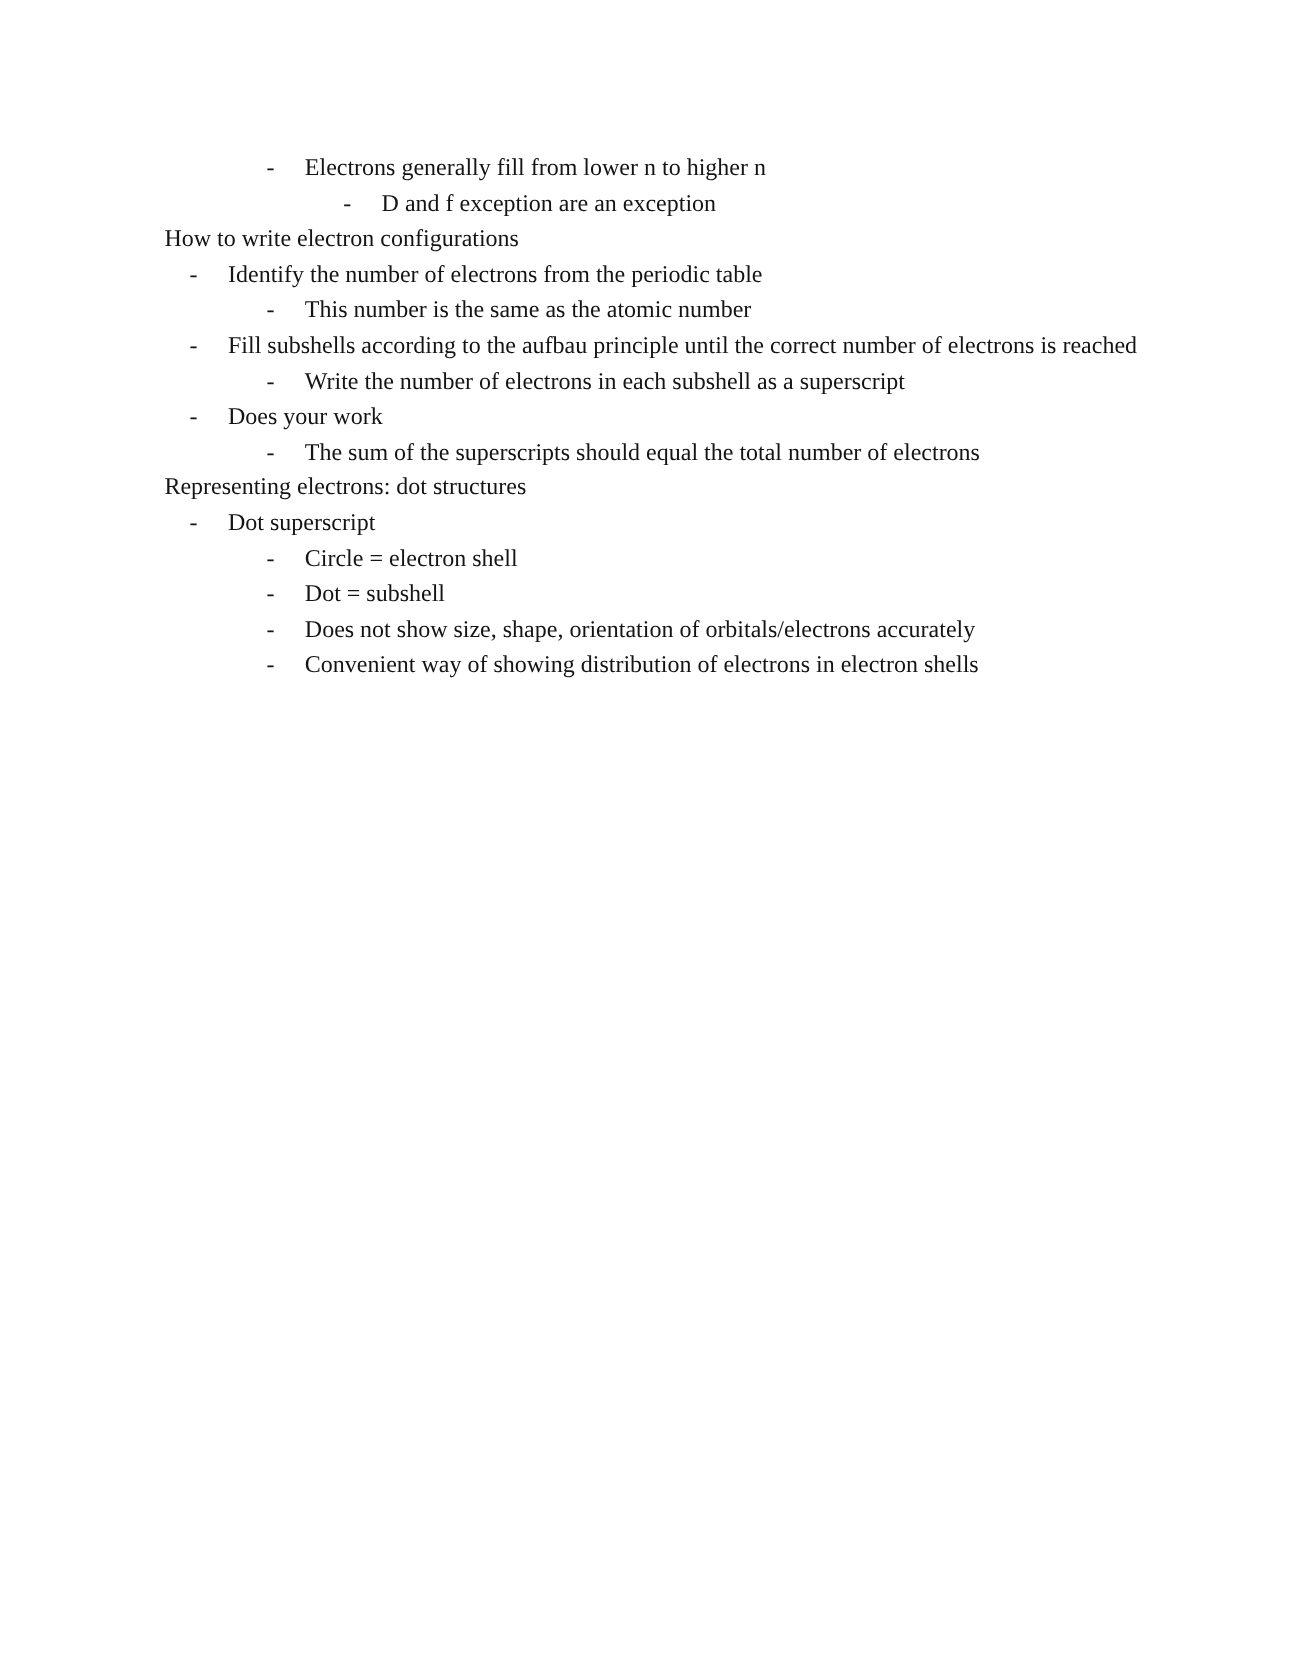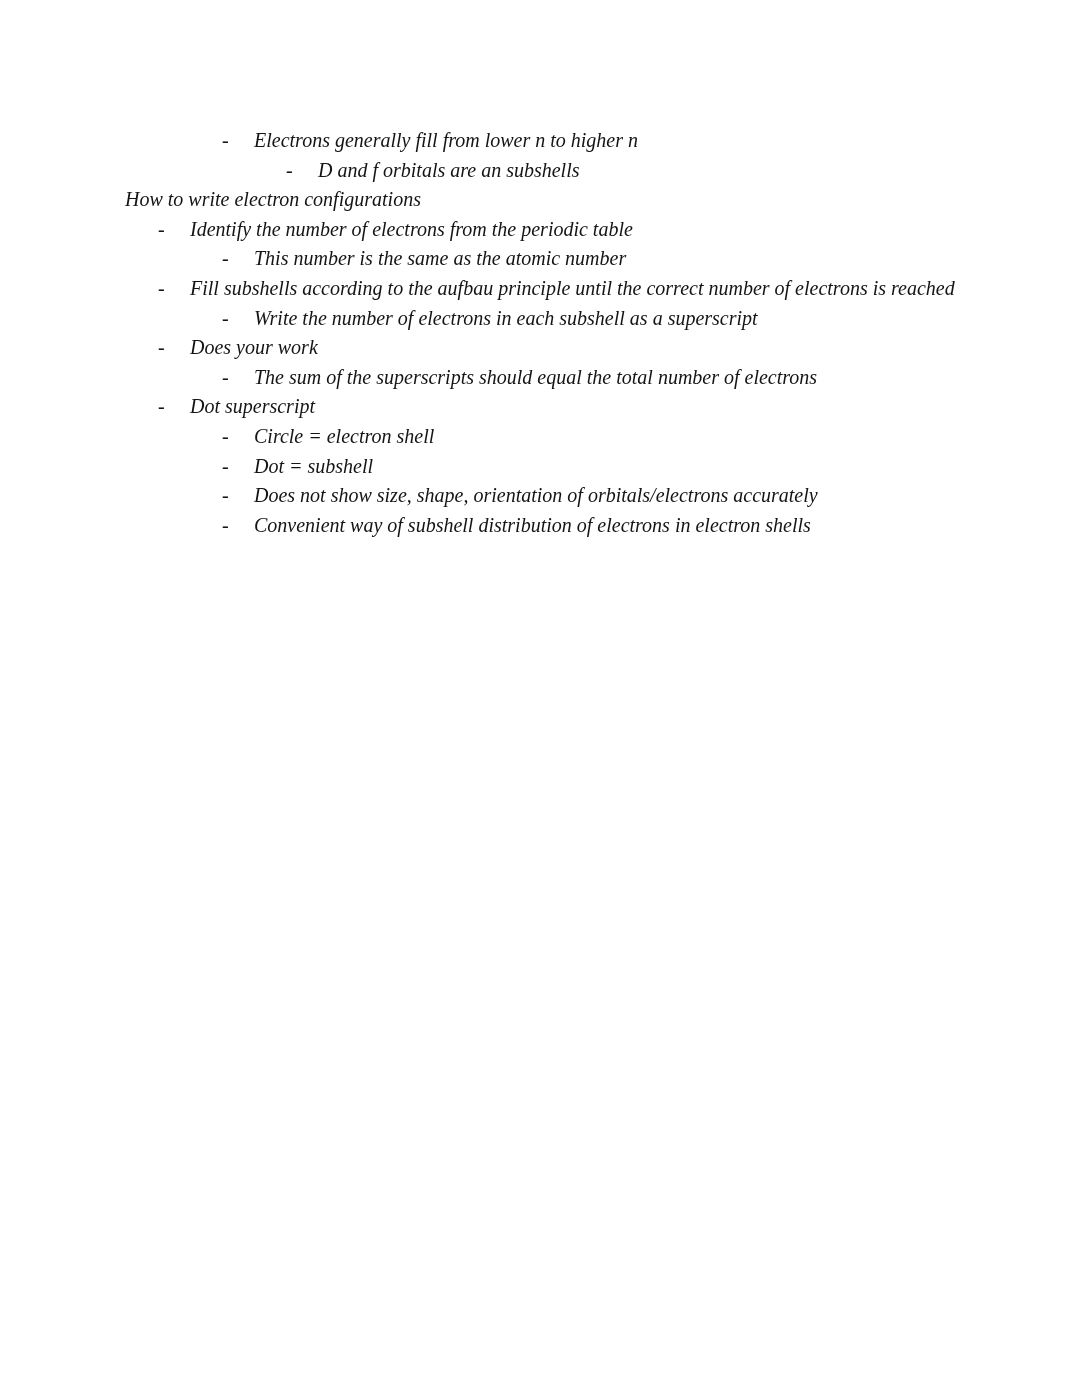--- a/index.html
+++ b/index.html
@@ -27,40 +27,39 @@
     display: flex;
     align-items: flex-start;
   }
   .bullet {
     flex: 0 0 32px;
     width: 32px;
   }
   .text {
     flex: 1 1 auto;
     min-width: 0;
-    font-style: italic;
   }
   
-  .level-0 { margin-left: 0; }
+  .level-0 { margin-left: 12px; }
   .level-1 { margin-left: 33px; }
   .level-2 { margin-left: 97px; }
   .level-3 { margin-left: 161px; }
 </style>
 </head>
 <body>
 
 <div class="page">
   <div class="doc" id="doc">
       <div class="line level-2">
         <span class="bullet">-</span>
         <span class="text">Electrons generally fill from lower n to higher n</span>
       </div>
       <div class="line level-3">
         <span class="bullet">-</span>
-        <span class="text">D and f orbitals are an subshells</span>
+        <span class="text">D and f exception are an exception</span>
       </div>
       <div class="line level-0">
         <span class="text">How to write electron configurations</span>
       </div>
       <div class="line level-1">
         <span class="bullet">-</span>
         <span class="text">Identify the number of electrons from the periodic table</span>
       </div>
       <div class="line level-2">
         <span class="bullet">-</span>
@@ -75,34 +74,37 @@
         <span class="text">Write the number of electrons in each subshell as a superscript</span>
       </div>
       <div class="line level-1">
         <span class="bullet">-</span>
         <span class="text">Does your work</span>
       </div>
       <div class="line level-2">
         <span class="bullet">-</span>
         <span class="text">The sum of the superscripts should equal the total number of electrons</span>
       </div>
+      <div class="line level-0">
+        <span class="text">Representing electrons: dot structures</span>
+      </div>
       <div class="line level-1">
         <span class="bullet">-</span>
         <span class="text">Dot superscript</span>
       </div>
       <div class="line level-2">
         <span class="bullet">-</span>
         <span class="text">Circle = electron shell</span>
       </div>
       <div class="line level-2">
         <span class="bullet">-</span>
         <span class="text">Dot = subshell</span>
       </div>
       <div class="line level-2">
         <span class="bullet">-</span>
         <span class="text">Does not show size, shape, orientation of orbitals/electrons accurately</span>
       </div>
       <div class="line level-2">
         <span class="bullet">-</span>
-        <span class="text">Convenient way of subshell distribution of electrons in electron shells</span>
+        <span class="text">Convenient way of showing distribution of electrons in electron shells</span>
       </div>
     </div>
 </div>
 
 </body></html>

